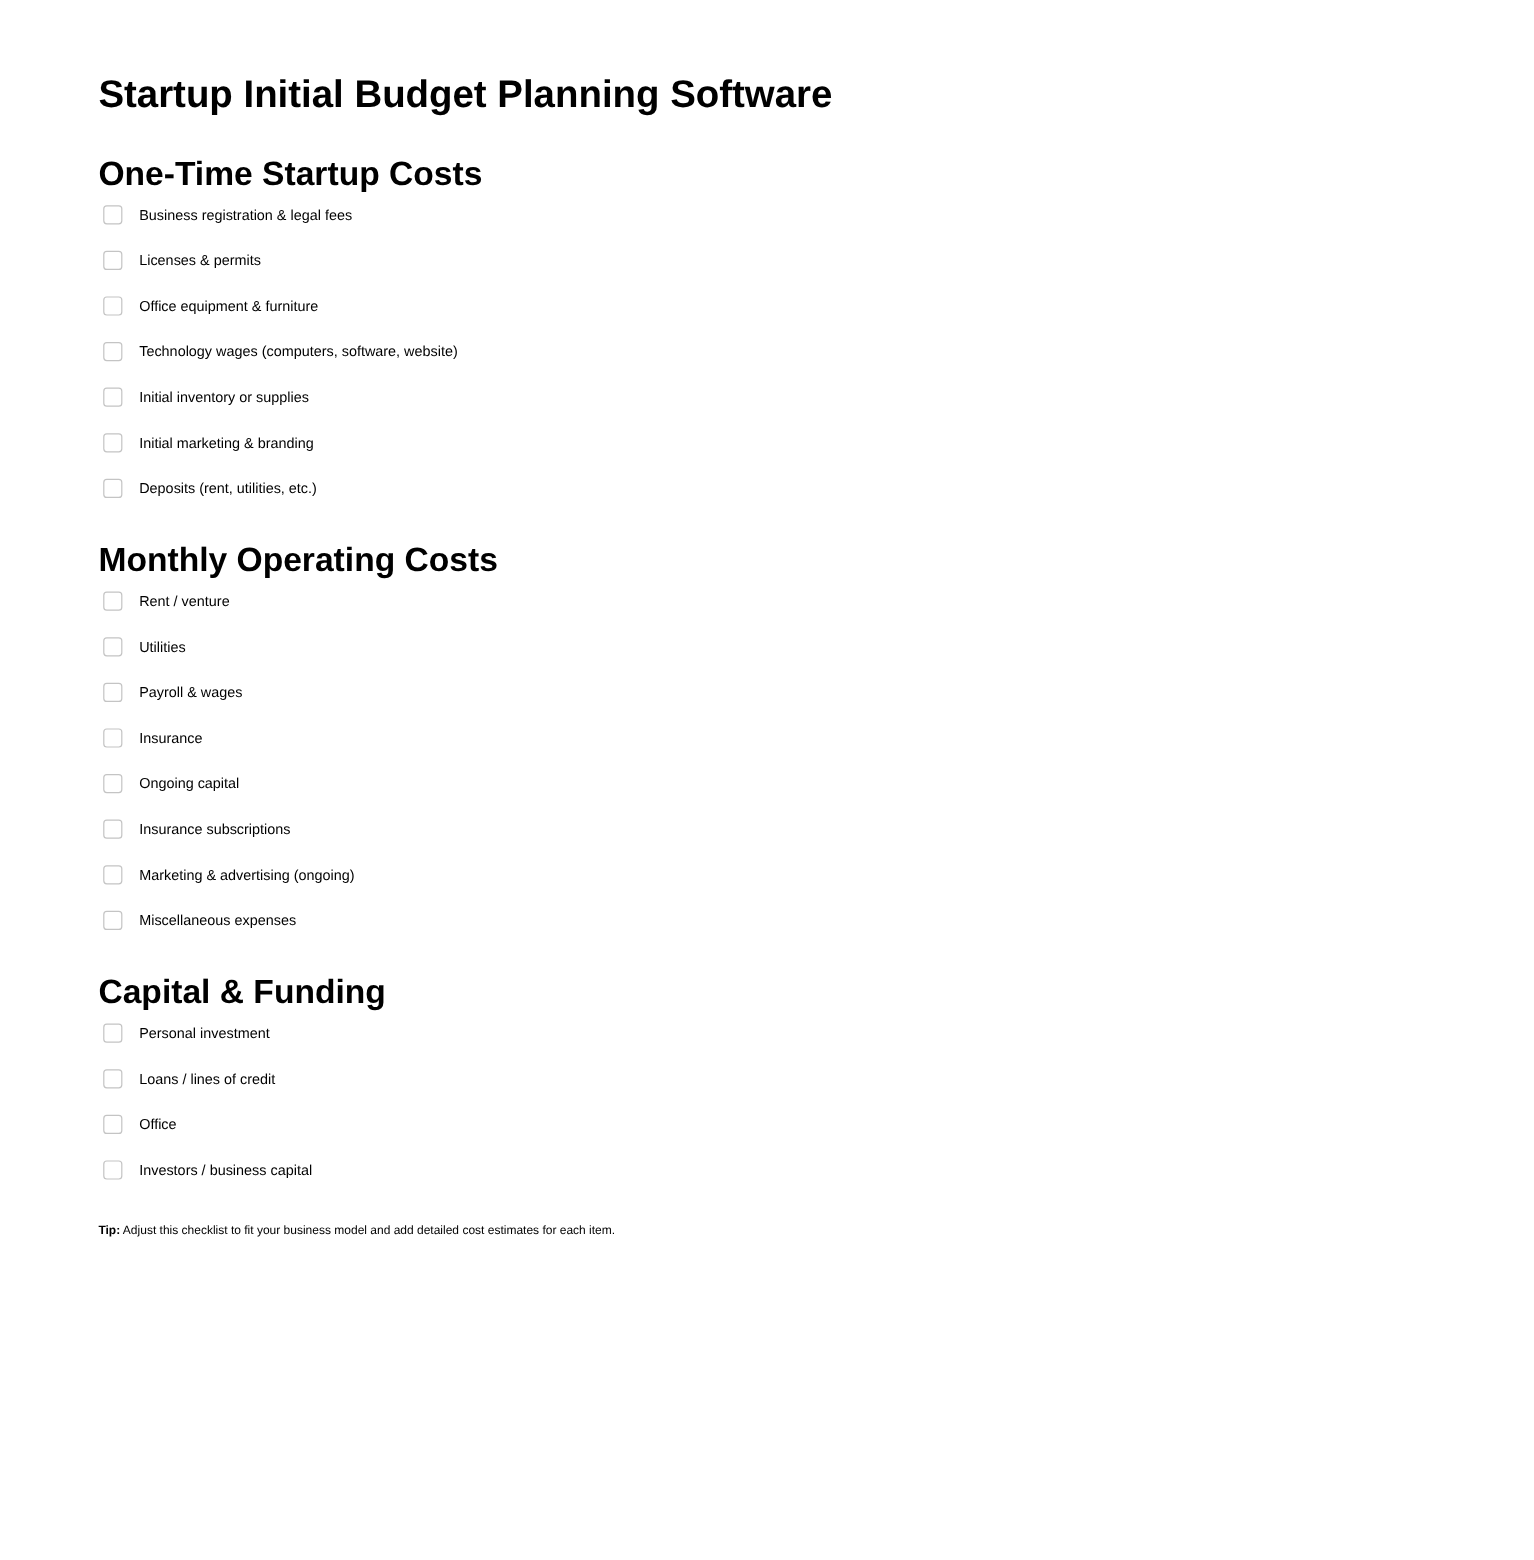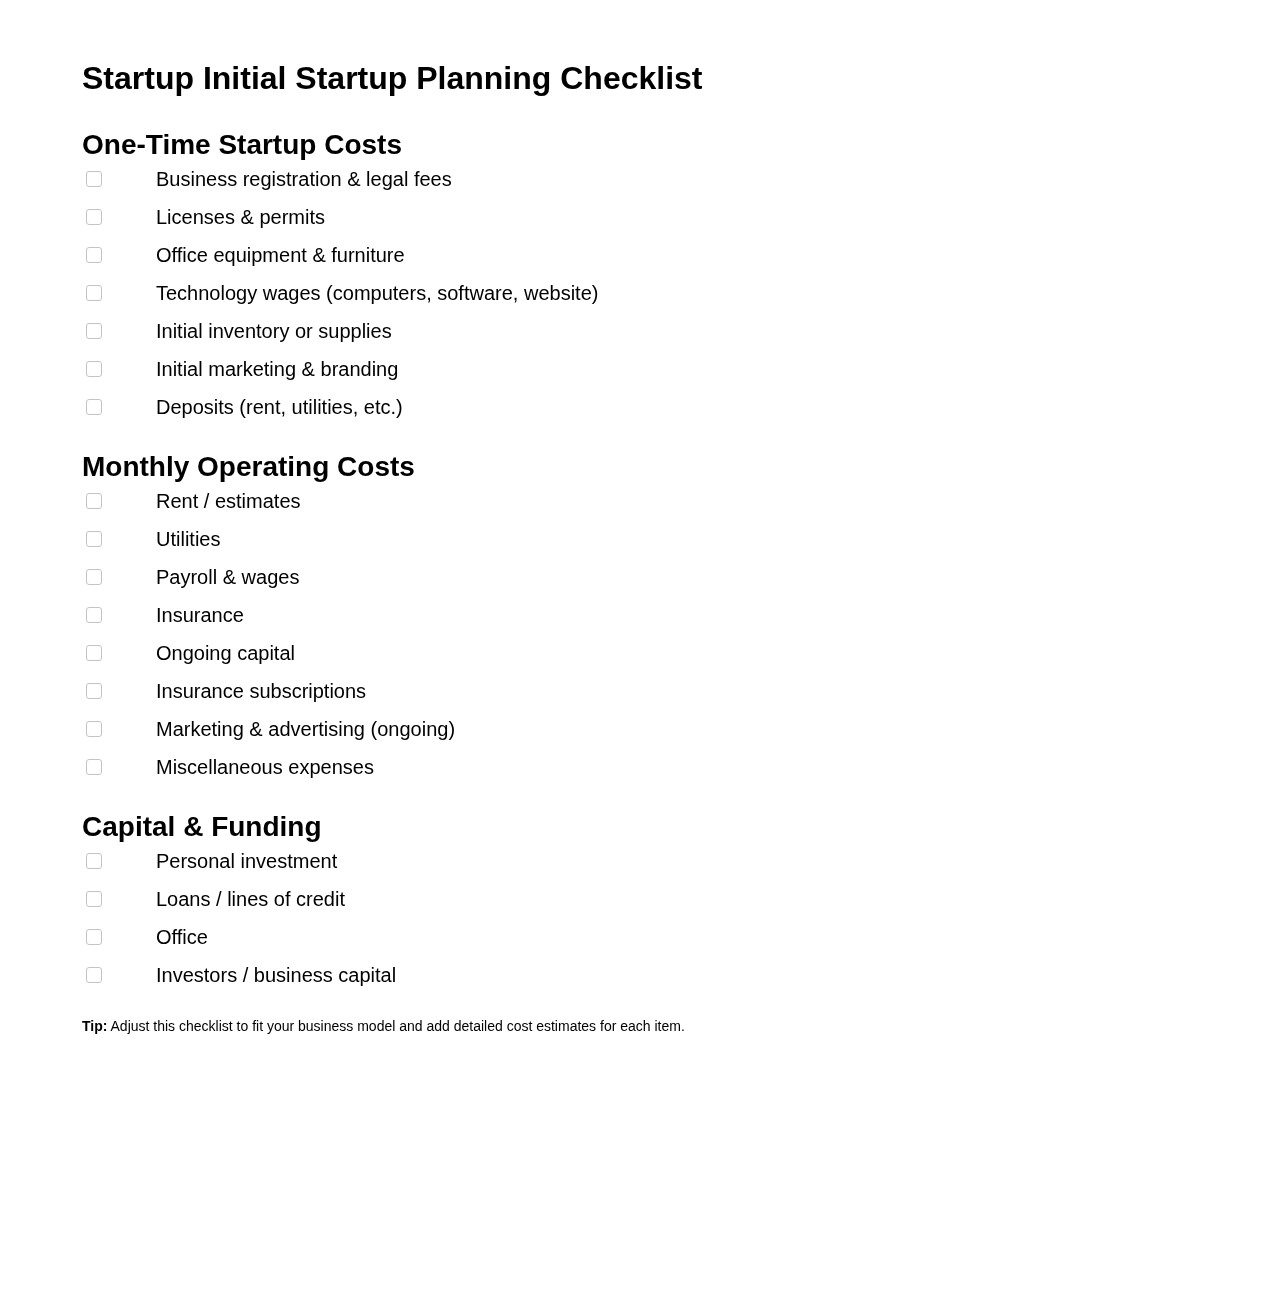--- a/index.html
+++ b/index.html
@@ -17,31 +17,31 @@
     font-size: 28px; font-weight: bold; line-height: 24px;
   }
   .item {
     position: absolute; left: 4px; height: 20px; display: flex; align-items: center;
     white-space: nowrap;
   }
   .cb {
     width: 14px; height: 14px; border: 1px solid #c4c4c4; border-radius: 3px;
     background: #fff; box-sizing: content-box; margin-right: 14px; flex: none;
   }
-  .label { font-size: 20px; line-height: 20px; margin-left: 40px; }
+  .label { font-size: 12px; line-height: 20px; }
   .tip {
-    position: absolute; left: 0; top: 1017px; font-size: 14px; line-height: 18px; white-space: nowrap;
+    position: absolute; left: 0; top: 1017px; font-size: 10px; line-height: 18px; white-space: nowrap;
   }
   .tip b { font-weight: bold; }
 </style>
 </head>
 <body>
 
 <div class="page">
-  <h1>Startup Initial Startup Planning Checklist</h1>
+  <h1>Startup Initial Budget Planning Software</h1>
 
   <h2 style="top:133px">One-Time Startup Costs</h2>
   <div class="item" style="top:169px">
       <span class="cb"></span>
       <span class="label">Business registration &amp; legal fees</span>
     </div>
   <div class="item" style="top:207px">
       <span class="cb"></span>
       <span class="label">Licenses &amp; permits</span>
     </div>
@@ -62,21 +62,21 @@
       <span class="label">Initial marketing &amp; branding</span>
     </div>
   <div class="item" style="top:397px">
       <span class="cb"></span>
       <span class="label">Deposits (rent, utilities, etc.)</span>
     </div>
 
   <h2 style="top:455px">Monthly Operating Costs</h2>
   <div class="item" style="top:491px">
       <span class="cb"></span>
-      <span class="label">Rent / estimates</span>
+      <span class="label">Rent / venture</span>
     </div>
   <div class="item" style="top:529px">
       <span class="cb"></span>
       <span class="label">Utilities</span>
     </div>
   <div class="item" style="top:567px">
       <span class="cb"></span>
       <span class="label">Payroll &amp; wages</span>
     </div>
   <div class="item" style="top:605px">

